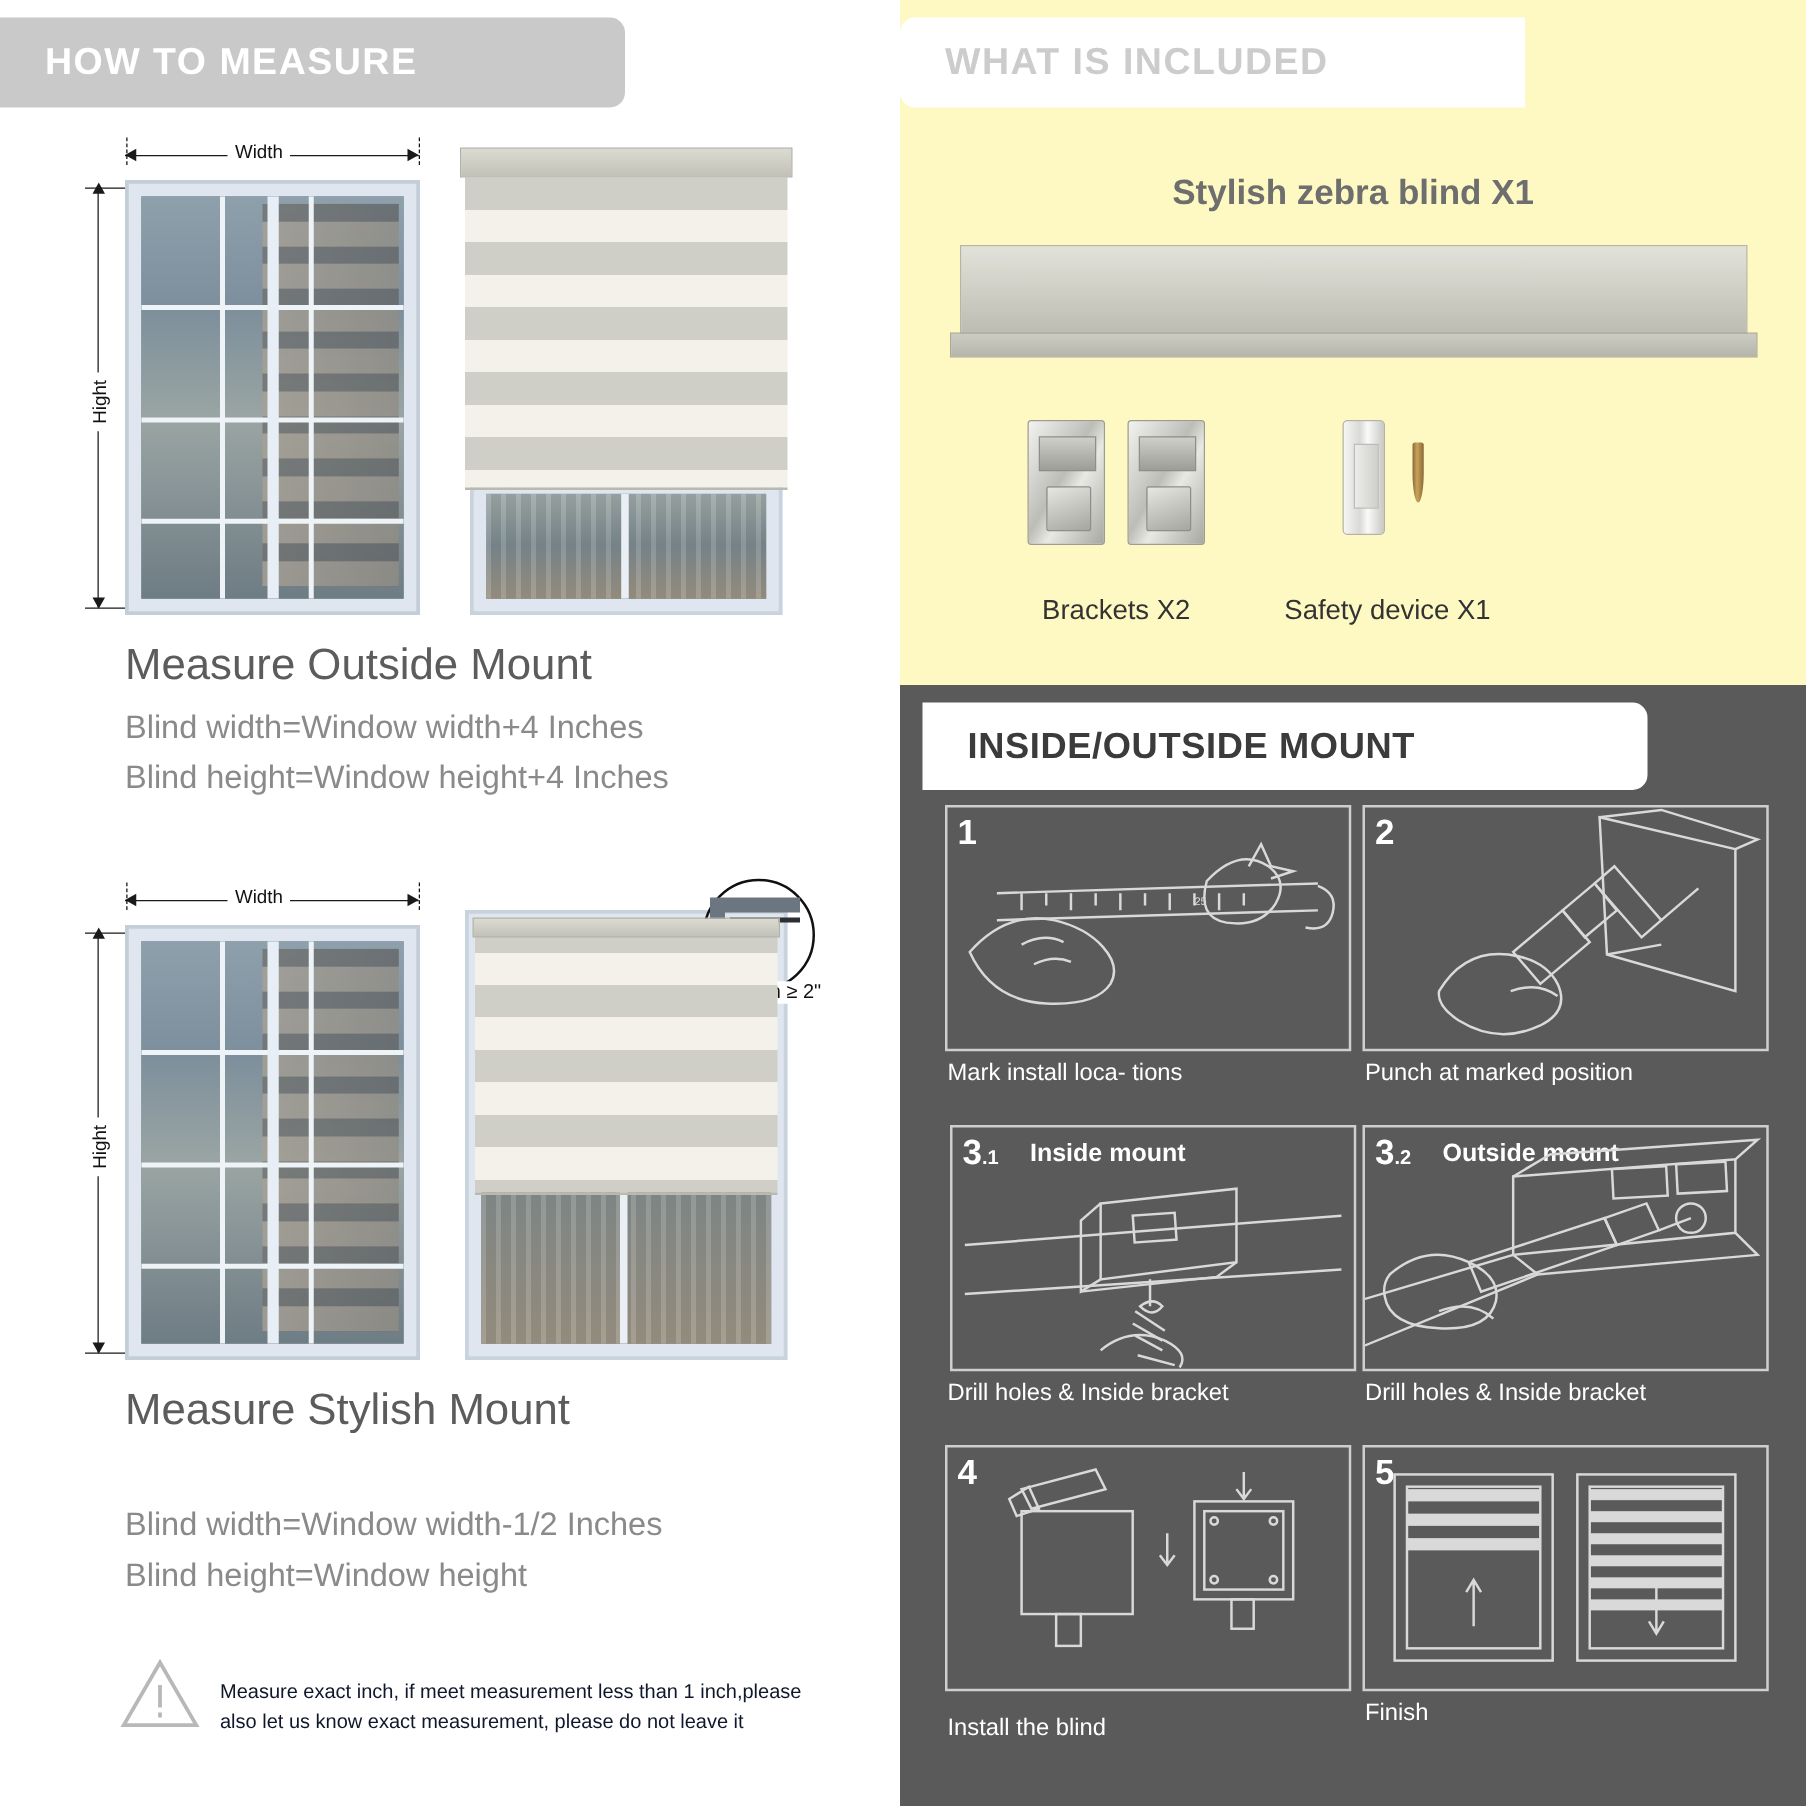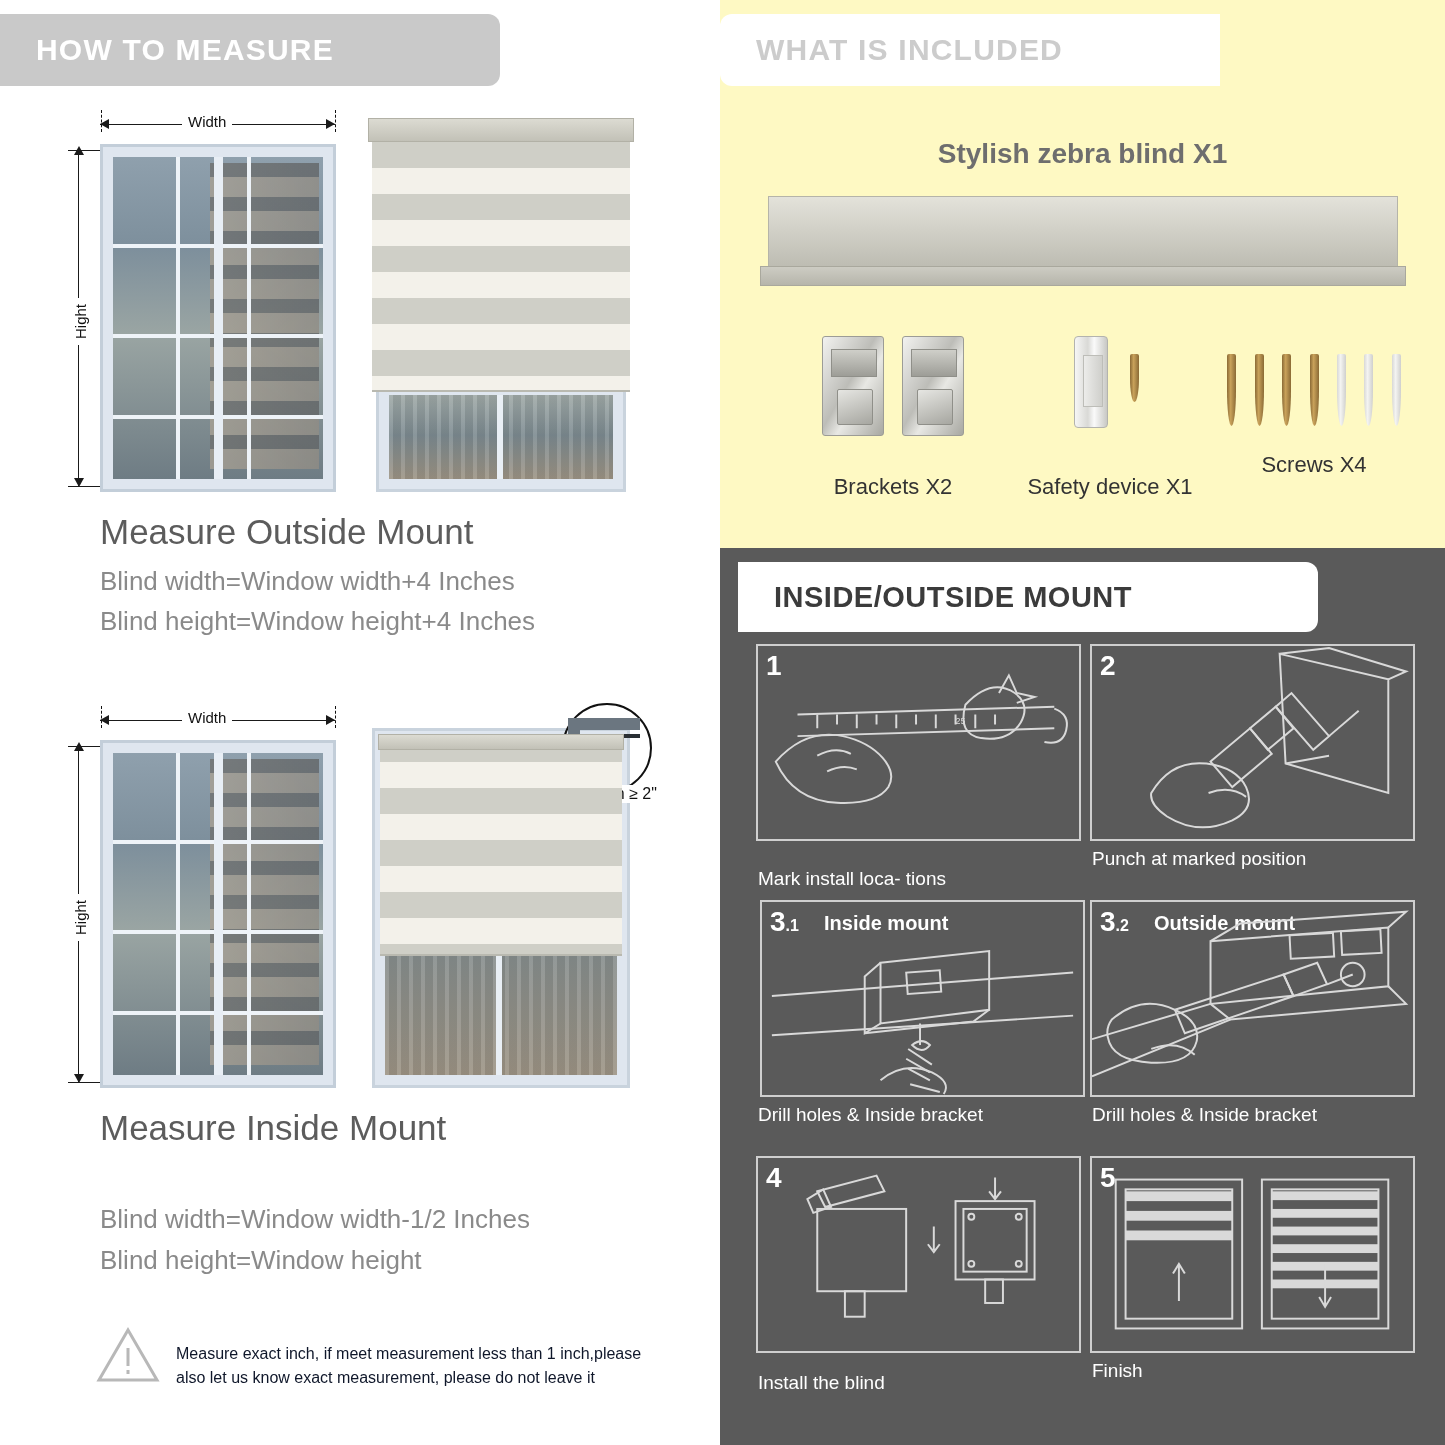--- a/index.html
+++ b/index.html
@@ -312,21 +312,21 @@
       <div class="headrail" style="left:6px; right:6px; top:6px; height:16px;"></div>
     </div>
 
     <svg style="position:absolute; left:552px; top:700px; width:110px; height:110px;">
       <circle cx="55" cy="48" r="44" fill="none" stroke="#111" stroke-width="2"></circle>
       <path d="M22 72 L22 24 L88 24" fill="none" stroke="#6b7680" stroke-width="12"></path>
       <path d="M34 72 L34 36 L88 36" fill="none" stroke="#2a2f34" stroke-width="4"></path>
     </svg>
     <div class="dim-label" style="left:576px; top:785px; font-size:16px;">Depth ≥ 2"</div>
 
-    <div class="head-title" style="left:100px; top:1108px;">Measure Inside Mount</div>
+    <div class="head-title" style="left:100px; top:1108px;">Measure Stylish Mount</div>
     <div class="sub-line" style="left:100px; top:1204px;">Blind width=Window width-1/2 Inches</div>
     <div class="sub-line" style="left:100px; top:1245px;">Blind height=Window height</div>
 
     <div class="note-box">
       <svg class="warn-tri" viewBox="0 0 64 58">
         <path d="M32 4 L61 54 L3 54 Z" fill="none" stroke="#b8b8b8" stroke-width="3"></path>
         <rect x="30.5" y="22" width="3" height="18" fill="#b8b8b8"></rect>
         <rect x="30.5" y="44" width="3" height="4" fill="#b8b8b8"></rect>
       </svg>
       <div class="note-text">Measure exact inch, if meet measurement less than 1 inch,please also let us know exact measurement, please do not leave it</div>
@@ -346,32 +346,20 @@
       <span class="bracket" style="margin-left:14px;"></span>
       <div class="part-label" style="margin-top:34px;">Brackets X2</div>
     </div>
 
     <div class="part" style="left:290px; top:336px; width:200px;">
       <span class="safety"></span>
       <span class="screw" style="height:48px; vertical-align:top; margin-left:18px; margin-top:18px;"></span>
       <div class="part-label" style="margin-top:42px;">Safety device X1</div>
     </div>
 
-    <div class="part" style="left:494px; top:336px; width:200px;">
-      <div style="margin-top:18px;">
-        <span class="screw"></span>
-        <span class="screw"></span>
-        <span class="screw"></span>
-        <span class="screw"></span>
-        <span class="screw clear"></span>
-        <span class="screw clear"></span>
-        <span class="screw clear"></span>
-      </div>
-      <div class="part-label" style="margin-top:22px;">Screws X4</div>
-    </div>
   </div>
 
   <div class="right-bottom">
     <div class="banner mount">INSIDE/OUTSIDE MOUNT</div>
 
     <div class="step" style="left:36px; top:96px; width:325px; height:197px;">
       <div class="step-num">1</div>
       <div class="sketch">
         <svg viewBox="0 0 325 197" preserveAspectRatio="none">
           <g fill="none" stroke="#d9d9d9" stroke-width="2">
@@ -381,21 +369,21 @@
             <path d="M18 118 q30 -34 68 -26 q26 6 40 22 q14 16 6 30 q-12 18 -52 16 q-44 -2 -62 -42 Z"></path>
             <path d="M60 112 q18 -10 34 -2 M70 128 q16 -8 30 -2"></path>
             <path d="M210 60 q26 -28 50 -12 q16 12 6 30 q-12 20 -40 16 q-24 -4 -16 -34 Z"></path>
             <path d="M244 48 l10 -18 l8 18 l18 4 l-18 6"></path>
             <path d="M300 64 q16 6 12 22 q-4 16 -22 12"></path>
           </g>
           <text x="200" y="80" fill="#d9d9d9" font-size="9" font-family="Liberation Sans, sans-serif">25</text>
         </svg>
       </div>
     </div>
-    <div class="step-cap" style="left:38px; top:300px;margin-top:20px;">Mark install loca- tions</div>
+    <div class="step-cap" style="left:38px; top:300px;">Mark install loca- tions</div>
 
     <div class="step" style="left:370px; top:96px; width:325px; height:197px;">
       <div class="step-num">2</div>
       <div class="sketch">
         <svg viewBox="0 0 325 197" preserveAspectRatio="none">
           <g fill="none" stroke="#d9d9d9" stroke-width="2">
             <path d="M190 8 L300 34 L300 150 L196 120 Z"></path>
             <path d="M190 8 L240 2 L318 26 L300 34"></path>
             <path d="M196 120 L240 112"></path>
             <path d="M60 150 q20 -34 56 -30 q30 4 40 24 q10 22 -14 34 q-34 16 -66 -4 q-18 -12 -16 -24 Z"></path>

